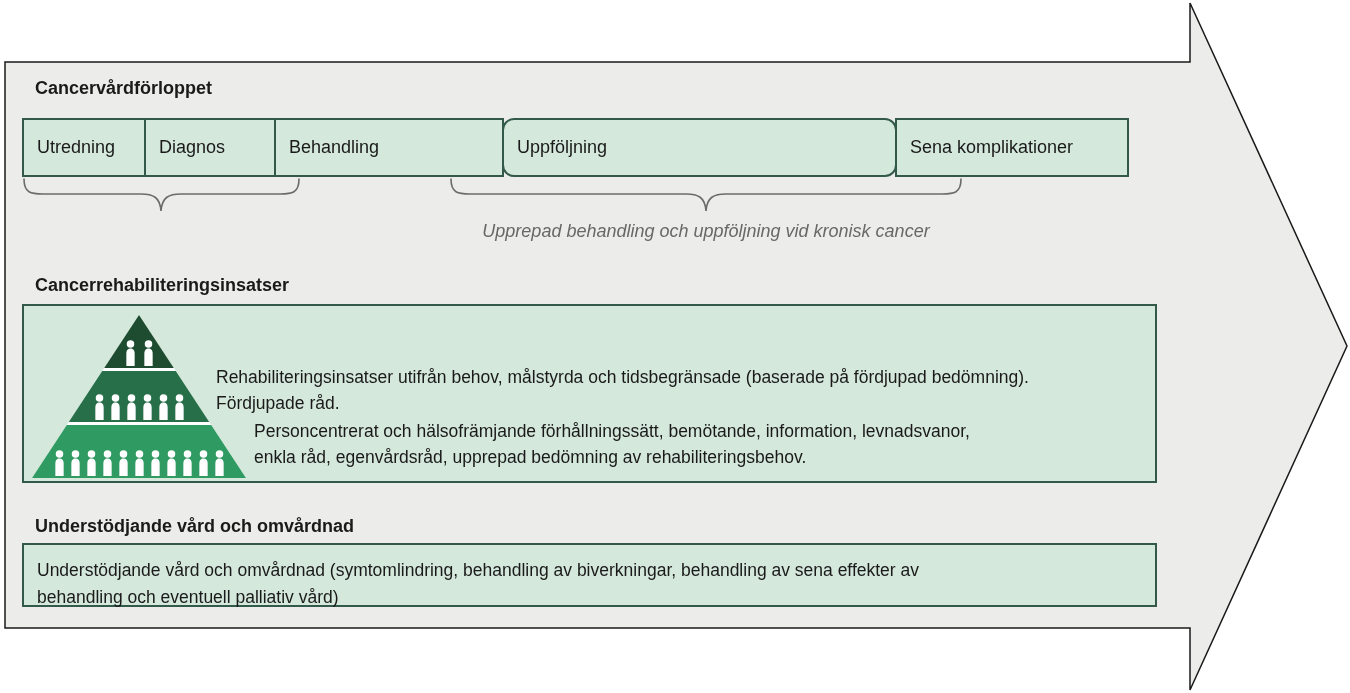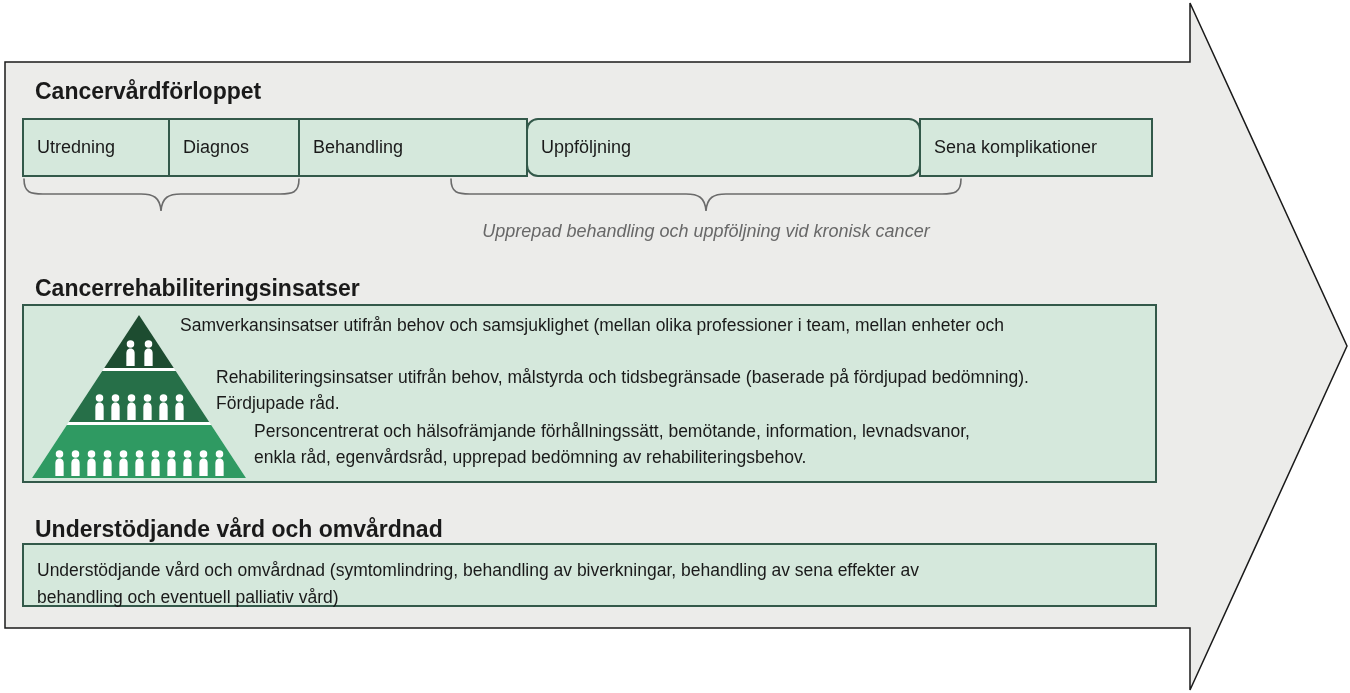--- a/index.html
+++ b/index.html
@@ -1,28 +1,28 @@
 <!DOCTYPE html>
 <html><head>
 <meta charset="utf-8">
 <style>
   html,body{margin:0;padding:0;background:#ffffff;font-family:"Liberation Sans",sans-serif;color:#1a1a1a;}
   .canvas{position:relative;width:1350px;height:693px;overflow:hidden;background:#ffffff;}
   .arrow-svg{position:absolute;left:0;top:0;}
 
-  .sec-title{position:absolute;font-weight:bold;font-size:23px;white-space:nowrap;}
+  .sec-title{position:absolute;font-weight:bold;font-size:18px;white-space:nowrap;}
   #title-process{left:35px;top:78px;}
   #title-rehab{left:35px;top:275px;}
   #title-supportive{left:35px;top:516px;}
 
   .stage-row{position:absolute;left:22px;top:118px;height:59px;display:flex;}
   .stage{box-sizing:border-box;border:2px solid #33594a;background:#d5e8dc;display:flex;align-items:center;
          padding-left:13px;font-size:18px;margin-left:-2px;white-space:nowrap;}
   .stage:first-child{margin-left:0;}
-  .stage:nth-child(1){width:148px;}
+  .stage:nth-child(1){width:124px;}
   .stage:nth-child(2){width:132px;}
   .stage:nth-child(3){width:230px;}
   .stage:nth-child(4){width:395px;border-radius:12px;}
   .stage:nth-child(5){width:234px;}
 
   .brace{position:absolute;}
   #brace1{left:23px;top:178px;}
   #brace2{left:450px;top:178px;}
   .brace-label{position:absolute;font-style:italic;color:#686868;font-size:18px;text-align:center;white-space:nowrap;}
   #brace1-label{left:23px;top:221px;width:277px;}
@@ -156,21 +156,20 @@
           </svg>
           <svg class="person" width="13" height="26" viewBox="0 0 20 40">
             <circle cx="10" cy="6" r="5.8" fill="#ffffff"></circle>
             <path d="M10 13.2 C5.2 13.2 3.6 16.8 3.6 21.5 L3.6 40 L16.4 40 L16.4 21.5 C16.4 16.8 14.8 13.2 10 13.2 Z" fill="#ffffff"></path>
           </svg>
         </div>
     </div>
   </div>
 
   <div class="rehab-text" id="rblock1">
-    <div>Samverkansinsatser utifrån behov och samsjuklighet (mellan olika professioner i team, mellan enheter och</div>
   </div>
   <div class="rehab-text" id="rblock2">
     <div>Rehabiliteringsinsatser utifrån behov, målstyrda och tidsbegränsade (baserade på fördjupad bedömning).</div>
     <div>Fördjupade råd.</div>
   </div>
   <div class="rehab-text" id="rblock3">
     <div>Personcentrerat och hälsofrämjande förhållningssätt, bemötande, information, levnadsvanor,</div>
     <div>enkla råd, egenvårdsråd, upprepad bedömning av rehabiliteringsbehov.</div>
   </div>
 

